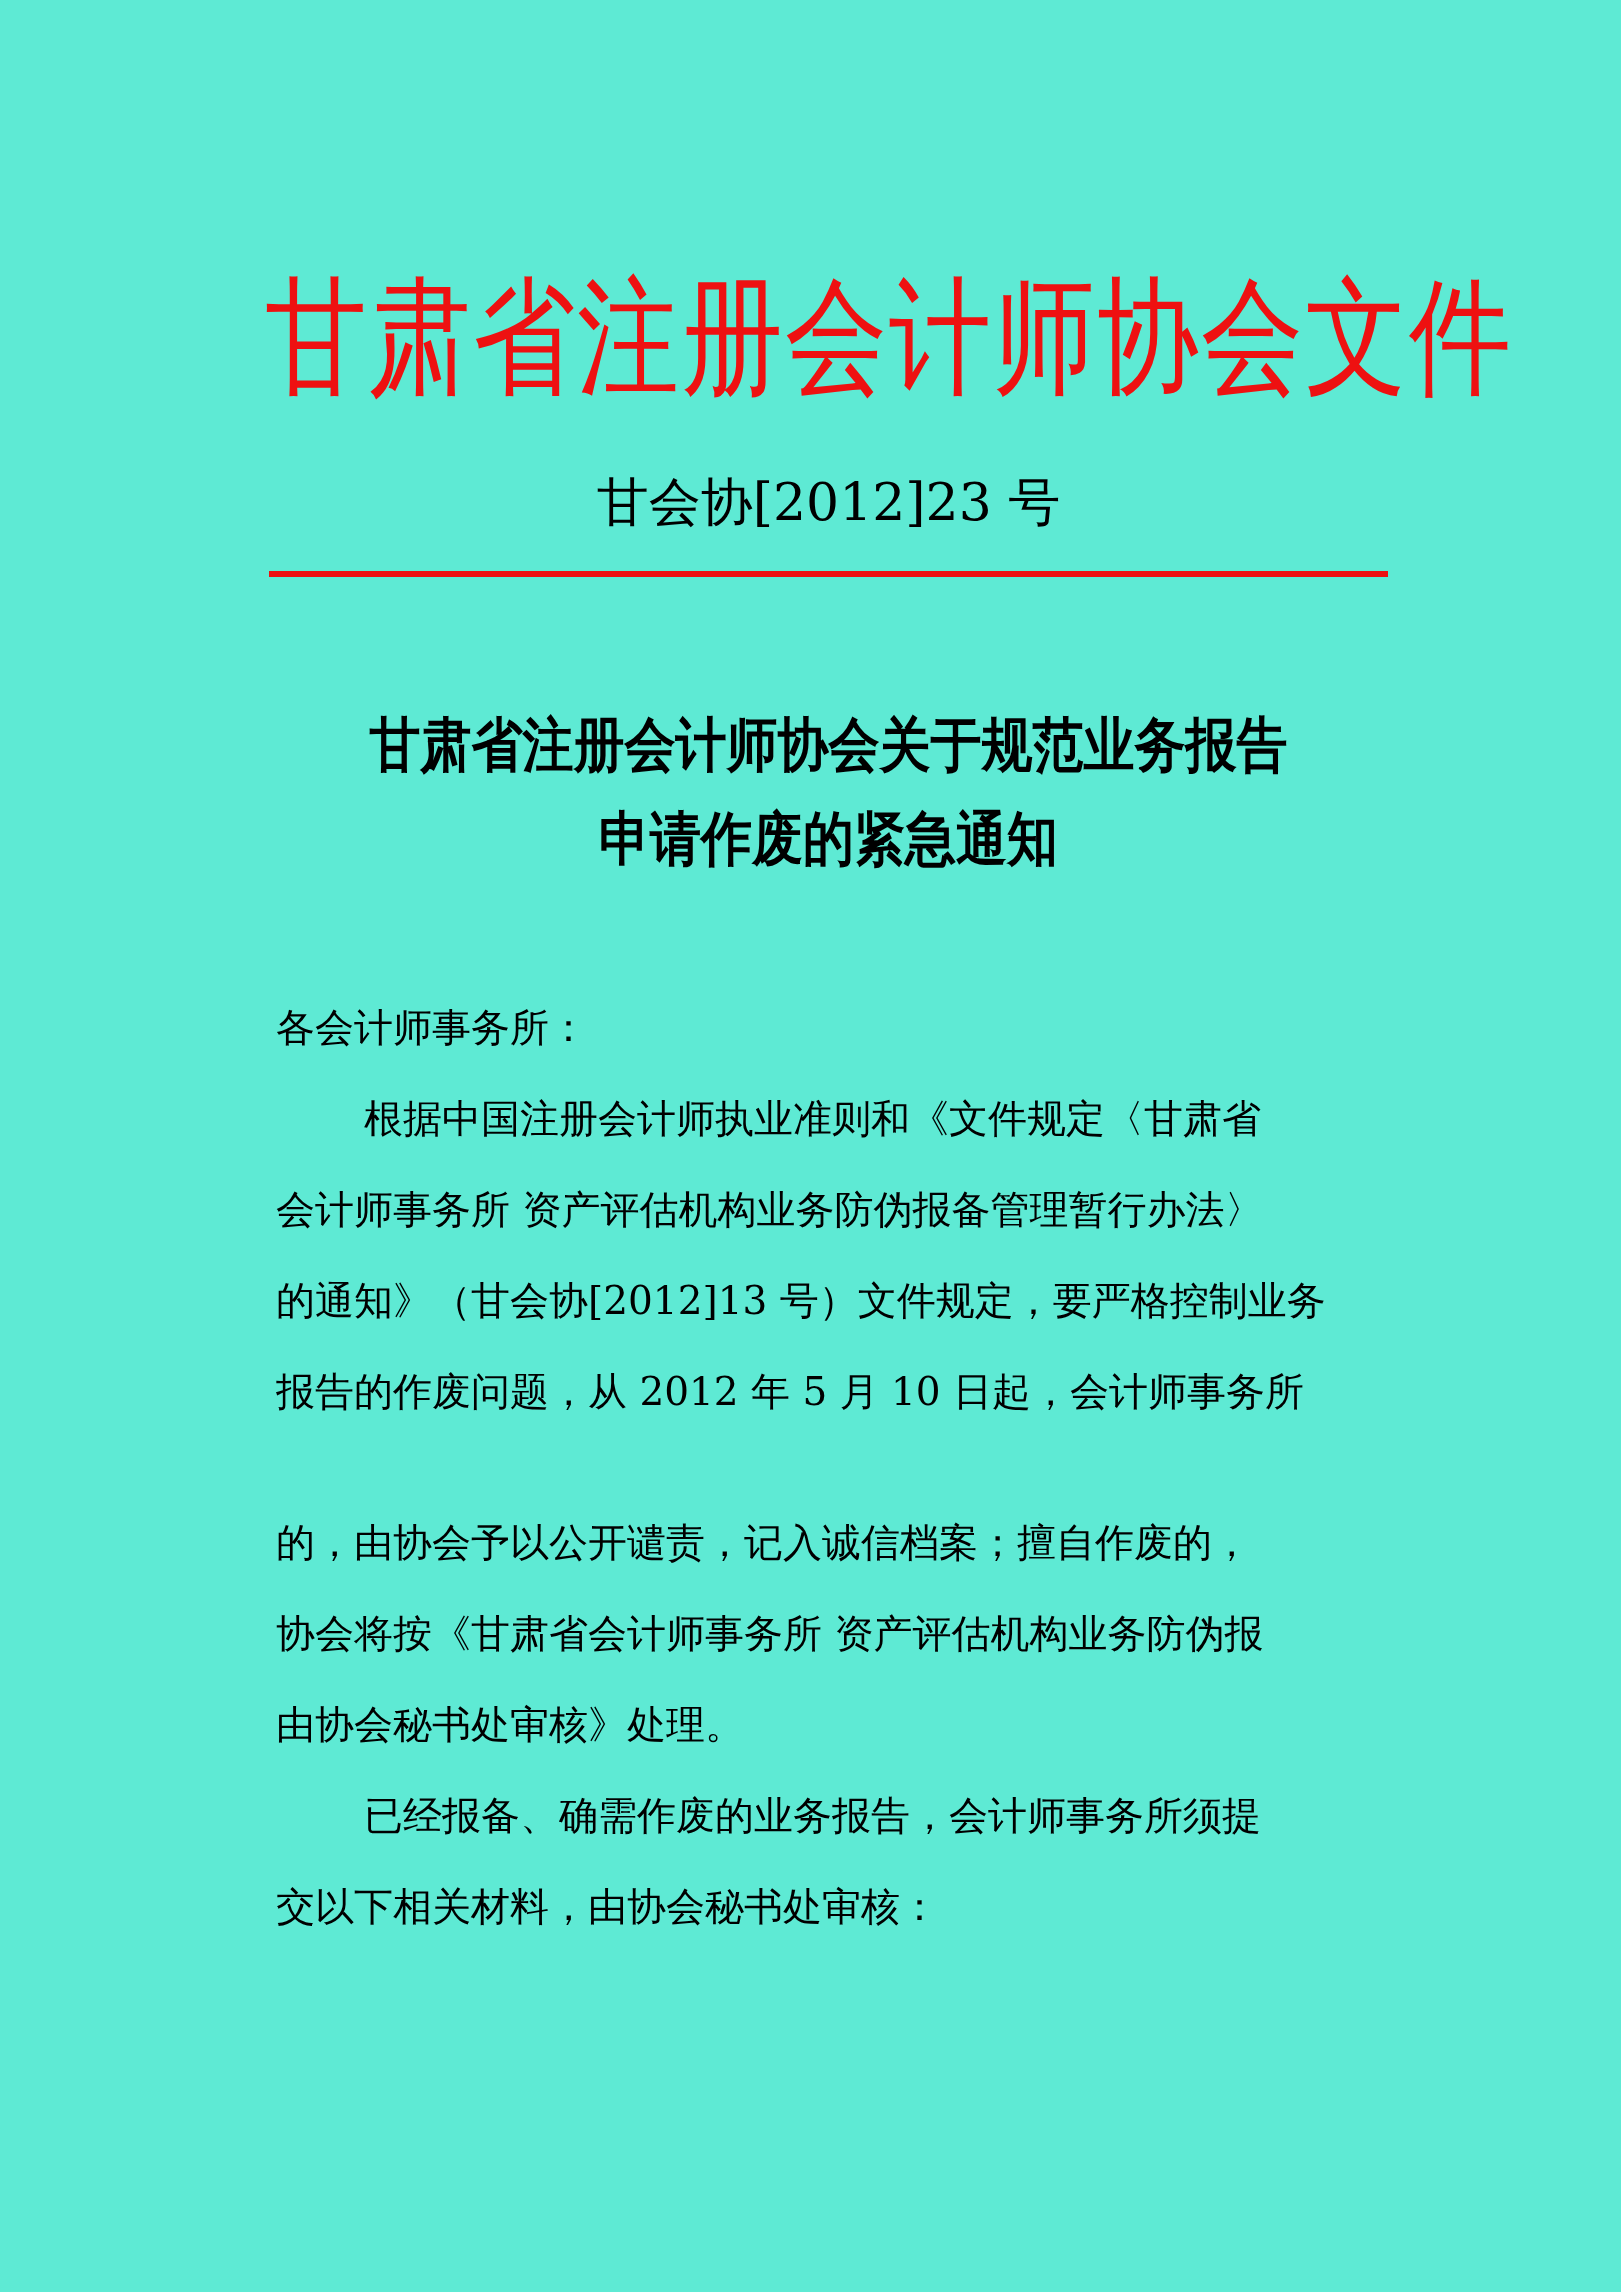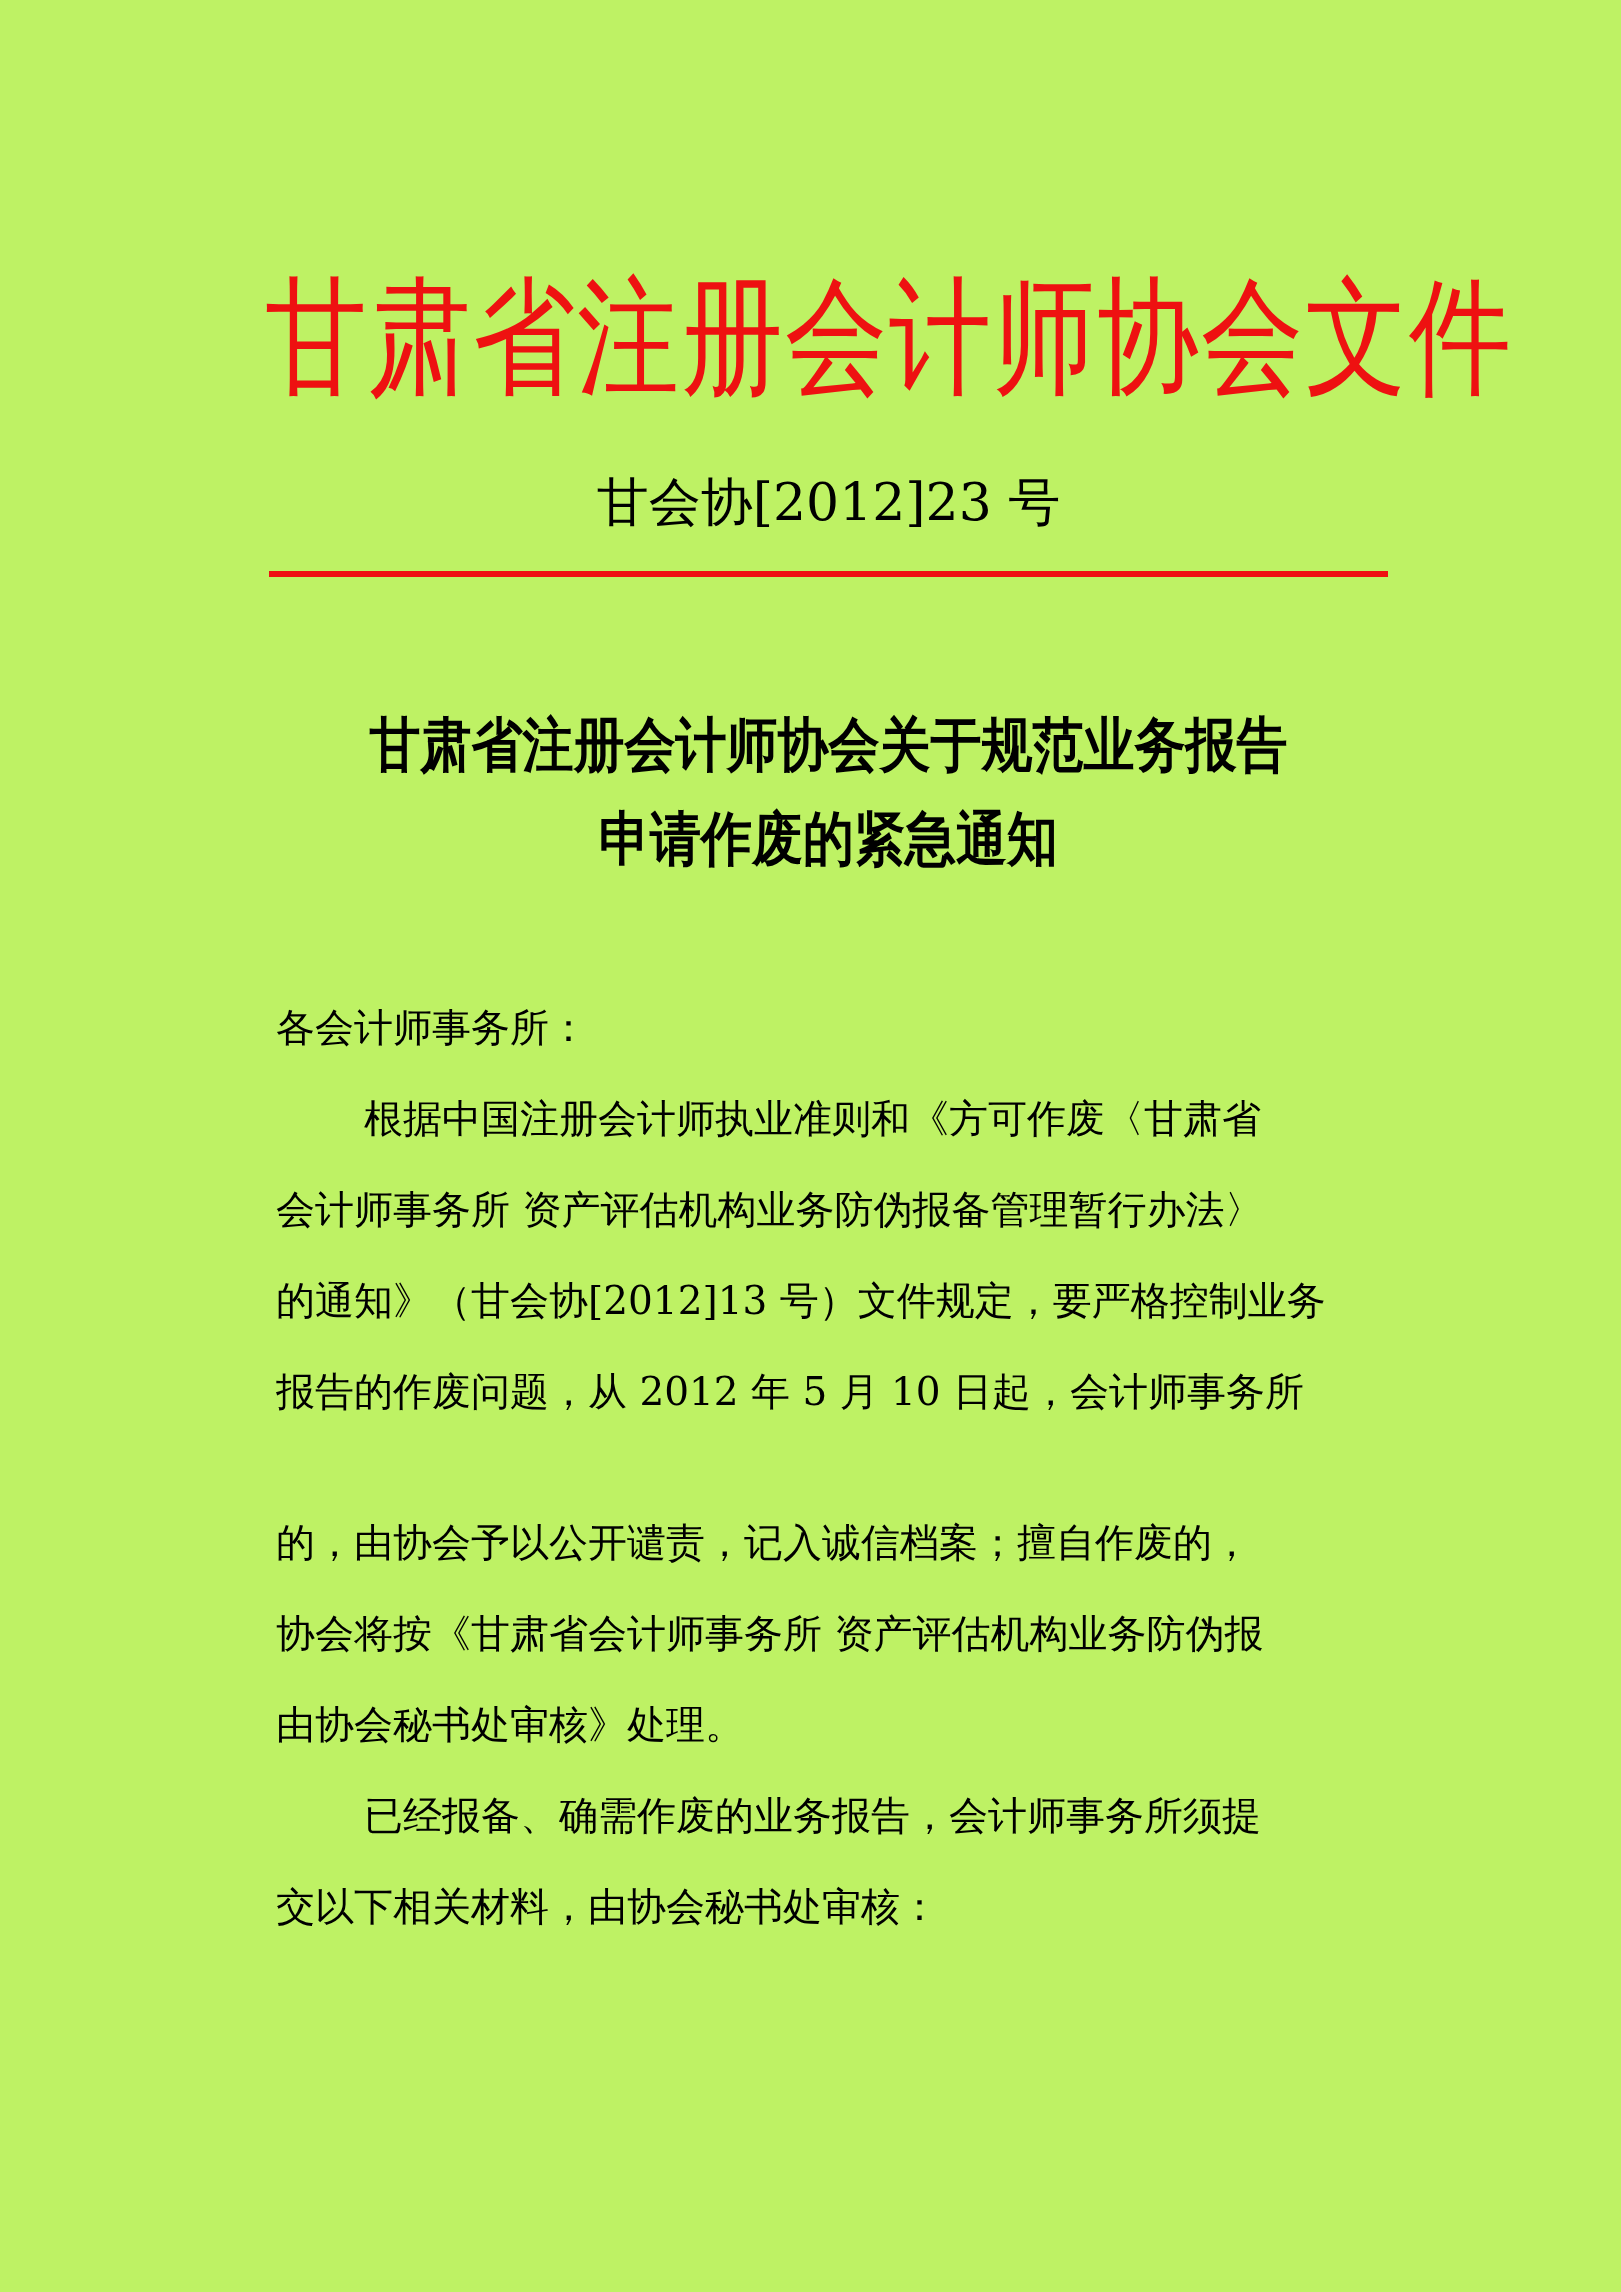--- a/index.html
+++ b/index.html
@@ -13,21 +13,21 @@
       position: relative;
       overflow: hidden;
       font-family: "DejaVu Serif", "Liberation Serif", serif;
       color: #000;
     }
     .page {
       position: absolute;
       left: 0; top: 0;
       width: 1621px;
       height: 2293px;
-      background: #bef264;
+      background: #5eead4;
     }
     .header-title {
       position: absolute;
       left: 265px;
       top: 257px;
       width: 1127px;
       text-align: center;
       color: #ee1111;
       font-family: "DejaVu Sans", "Liberation Sans", sans-serif;
       font-size: 102px;
@@ -103,21 +103,21 @@
   <div class="notice-title">
     <span class="line">甘肃省注册会计师协会关于规范业务报告</span>
     <span class="line">申请作废的紧急通知</span>
   </div>
 
   <div class="body-text">
     <span class="line">各会计师事务所：</span>
     <div class="gap"></div>
 
     <div>
-      <span class="line indent">根据中国注册会计师执业准则和《方可作废〈甘肃省</span>
+      <span class="line indent">根据中国注册会计师执业准则和《文件规定〈甘肃省</span>
       <div class="gap"></div>
       <span class="line">会计师事务所 资产评估机构业务防伪报备管理暂行办法〉</span>
       <div class="gap"></div>
       <span class="line">的通知》（甘会协[2012]13 号）文件规定，要严格控制业务</span>
       <div class="gap"></div>
       <span class="line">报告的作废问题，从 2012 年 5 月 10 日起，会计师事务所</span>
       <div class="gap"></div>
       <div class="gap"></div>
       <div class="gap"></div>
       <span class="line">的，由协会予以公开谴责，记入诚信档案；擅自作废的，</span>

